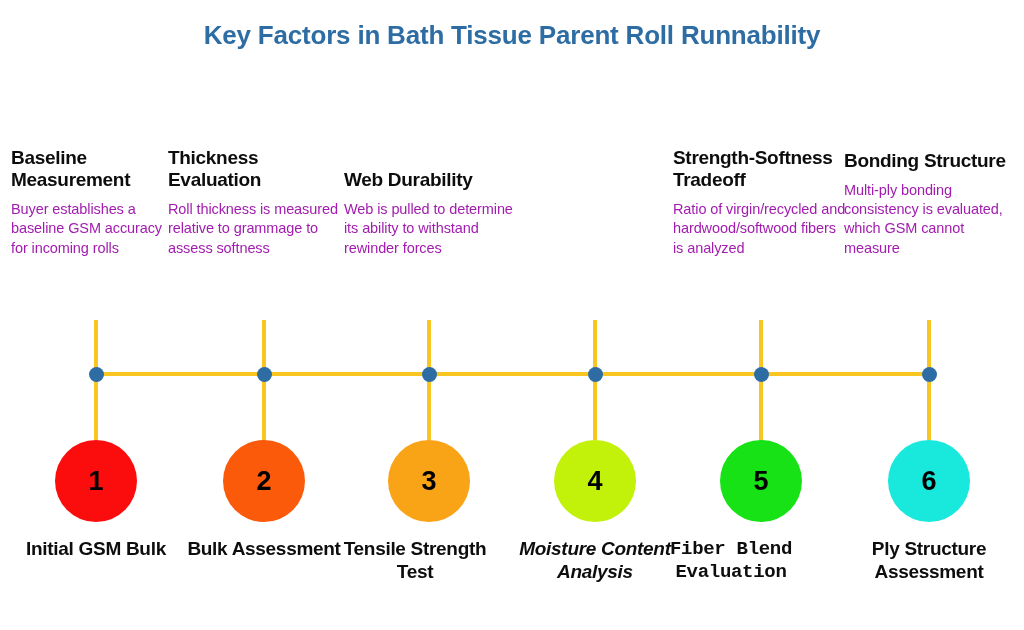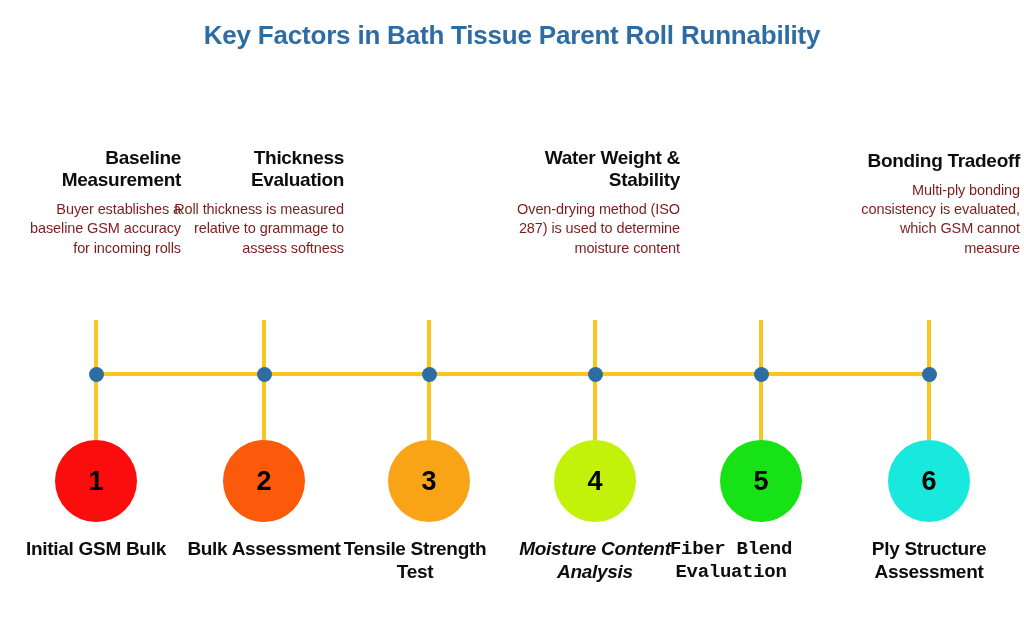--- a/index.html
+++ b/index.html
@@ -28,40 +28,40 @@
     font-size: 26px;
     font-weight: bold;
     color: #2E6DA4;
     letter-spacing: -0.2px;
   }
 
   
   .col {
     position: absolute;
     width: 170px;
-    text-align: right;
+    text-align: left;
   }
   .col-head {
     font-size: 19px;
     font-weight: bold;
     color: #0d0d0d;
     line-height: 1.17;
     letter-spacing: -0.3px;
   }
   .col-desc {
     margin-top: 9px;
     font-size: 14.5px;
-    color: #7f1d1d;
+    color: #a21caf;
     line-height: 1.33;
     letter-spacing: -0.1px;
   }
 
   
   .c1 { left: 11px;  bottom: 372px; }
-  .c2 { left: 174px; bottom: 372px; }
+  .c2 { left: 168px; bottom: 372px; }
   .c3 { left: 344px; bottom: 372px; }
   .c4 { left: 510px; bottom: 372px; }
   .c5 { left: 673px; width: 176px; bottom: 372px; }
   .c6 { left: 844px; width: 176px; bottom: 372px; }
 
   
   .axis {
     position: absolute;
     top: 372px;
     left: 96px;
@@ -122,26 +122,30 @@
   <div class="title">Key Factors in Bath Tissue Parent Roll Runnability</div>
 
   <div class="col c1">
     <div class="col-head">Baseline Measurement</div>
     <div class="col-desc">Buyer establishes a baseline GSM accuracy for incoming rolls</div>
   </div>
   <div class="col c2">
     <div class="col-head">Thickness Evaluation</div>
     <div class="col-desc">Roll thickness is measured relative to grammage to assess softness</div>
   </div>
-  <div class="col c4">
-    <div class="col-head">Water Weight &amp; Stability</div>
-    <div class="col-desc">Oven-drying method (ISO 287) is used to determine moisture content</div>
+  <div class="col c3">
+    <div class="col-head">Web Durability</div>
+    <div class="col-desc">Web is pulled to determine its ability to withstand rewinder forces</div>
+  </div>
+  <div class="col c5">
+    <div class="col-head">Strength-Softness Tradeoff</div>
+    <div class="col-desc">Ratio of virgin/recycled and hardwood/softwood fibers is analyzed</div>
   </div>
   <div class="col c6">
-    <div class="col-head">Bonding Tradeoff</div>
+    <div class="col-head">Bonding Structure</div>
     <div class="col-desc">Multi-ply bonding consistency is evaluated, which GSM cannot measure</div>
   </div>
 
   <div class="axis"></div>
   <div id="marks">
       <div class="stem stem-up" style="left: 94px; background: rgb(249, 197, 33);"></div>
       <div class="stem stem-down" style="left: 94px; background: rgb(249, 197, 33);"></div>
       <div class="node" style="left: 89px; background: rgb(46, 109, 164);"></div>
       <div class="stem stem-up" style="left: 262px; background: rgb(249, 197, 33);"></div>
       <div class="stem stem-down" style="left: 262px; background: rgb(249, 197, 33);"></div>

